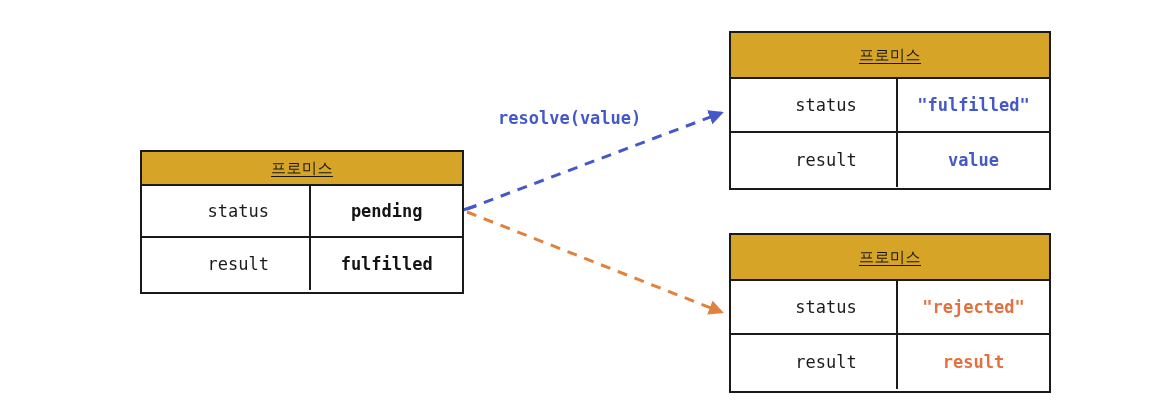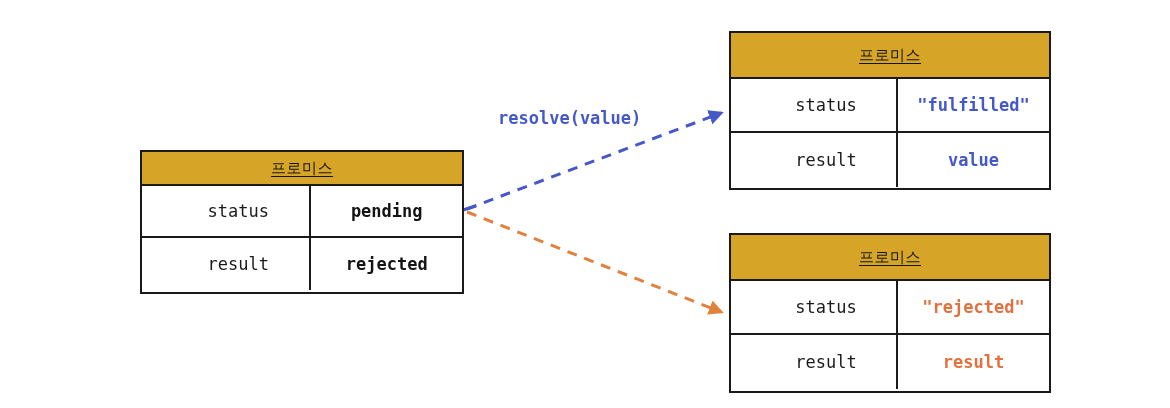--- a/index.html
+++ b/index.html
@@ -140,21 +140,21 @@
   <div class="promise-table t-left">
     <div class="ptable-header">
       <span>프로미스</span>
     </div>
     <div class="ptable-row divided">
       <div class="cell-key">status</div>
       <div class="cell-val">pending</div>
     </div>
     <div class="ptable-row">
       <div class="cell-key">result</div>
-      <div class="cell-val">rejected</div>
+      <div class="cell-val">fulfilled</div>
     </div>
   </div>
 
   <div class="promise-table t-ful">
     <div class="ptable-header">
       <span>프로미스</span>
     </div>
     <div class="ptable-row divided">
       <div class="cell-key">status</div>
       <div class="cell-val">"fulfilled"</div>

